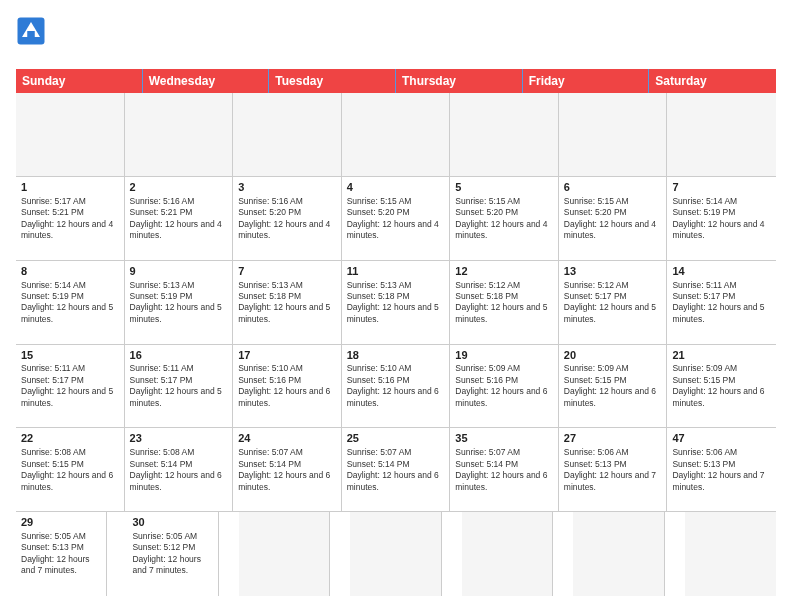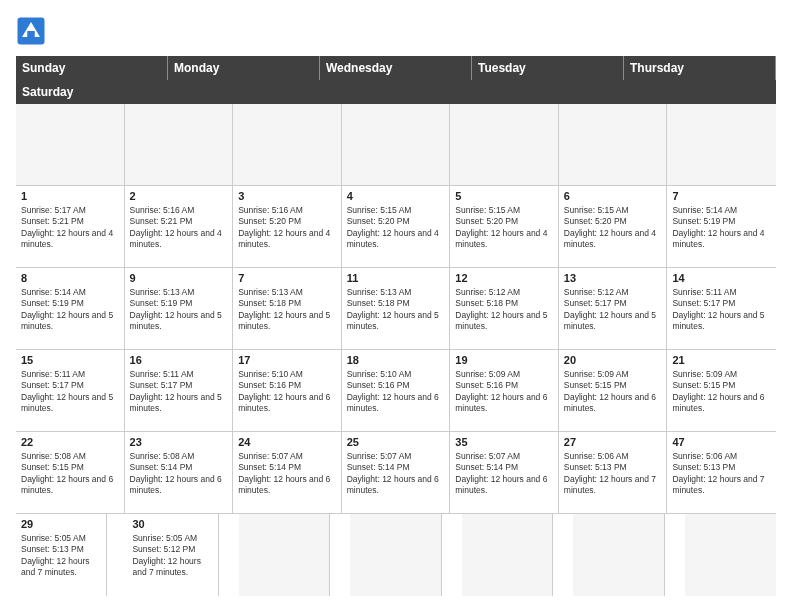--- a/index.html
+++ b/index.html
@@ -54,22 +54,23 @@
       font-weight: normal;
       color: #444;
     }
     .calendar {
       flex: 1;
       display: flex;
       flex-direction: column;
     }
     .cal-header {
       display: grid;
-      grid-template-columns: repeat(5, 1fr);
-      background: #404040;
+      grid-template-columns: repeat(6, 1fr);
+      background: #ef4444;
+      margin-top: 13px;
     }
     .cal-header-cell {
       color: white;
       font-weight: bold;
       font-size: 12px;
       padding: 5px 6px;
       border-right: 1px solid #5596e0;
     }
     .cal-header-cell:last-child { border-right: none; }
     .cal-body {
@@ -118,24 +119,24 @@
       </div>
     </div>
     <div class="title-block">
       <h1></h1>
       <h2></h2>
     </div>
   </div>
   <div class="calendar">
     <div class="cal-header" id="cal-header">
         <div class="cal-header-cell">Sunday</div>
-        <div class="cal-header-cell">Monday</div>
         <div class="cal-header-cell">Wednesday</div>
         <div class="cal-header-cell">Tuesday</div>
         <div class="cal-header-cell">Thursday</div>
+        <div class="cal-header-cell">Friday</div>
         <div class="cal-header-cell">Saturday</div>
       </div>
     <div class="cal-body" id="cal-body">
         <div class="cal-week">
           <div class="cal-cell empty"></div>
           <div class="cal-cell empty"></div>
           <div class="cal-cell empty"></div>
           <div class="cal-cell empty"></div>
           <div class="cal-cell empty"></div>
           <div class="cal-cell empty"></div>

